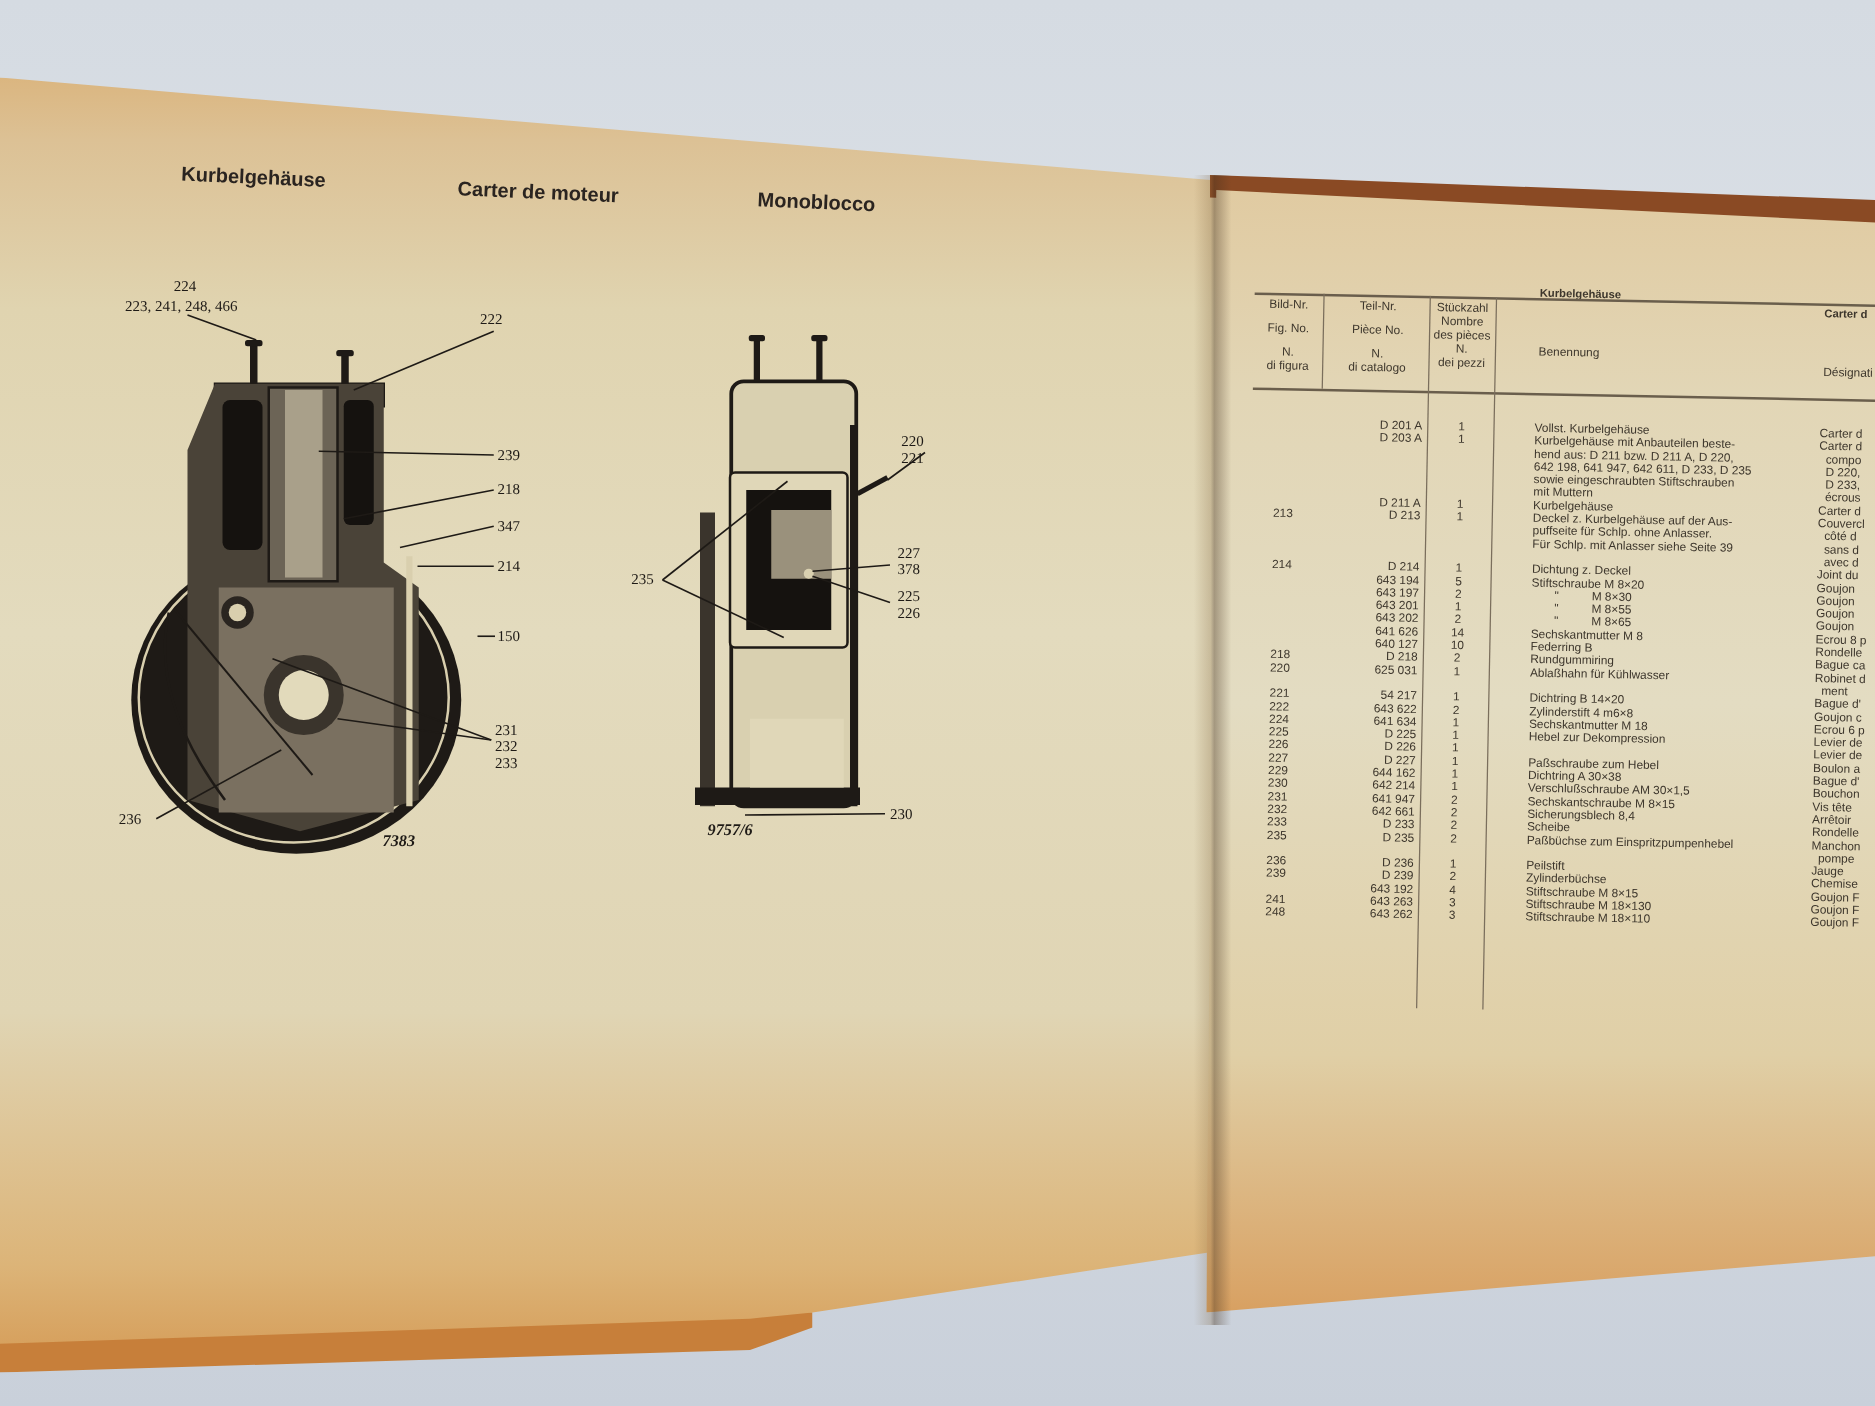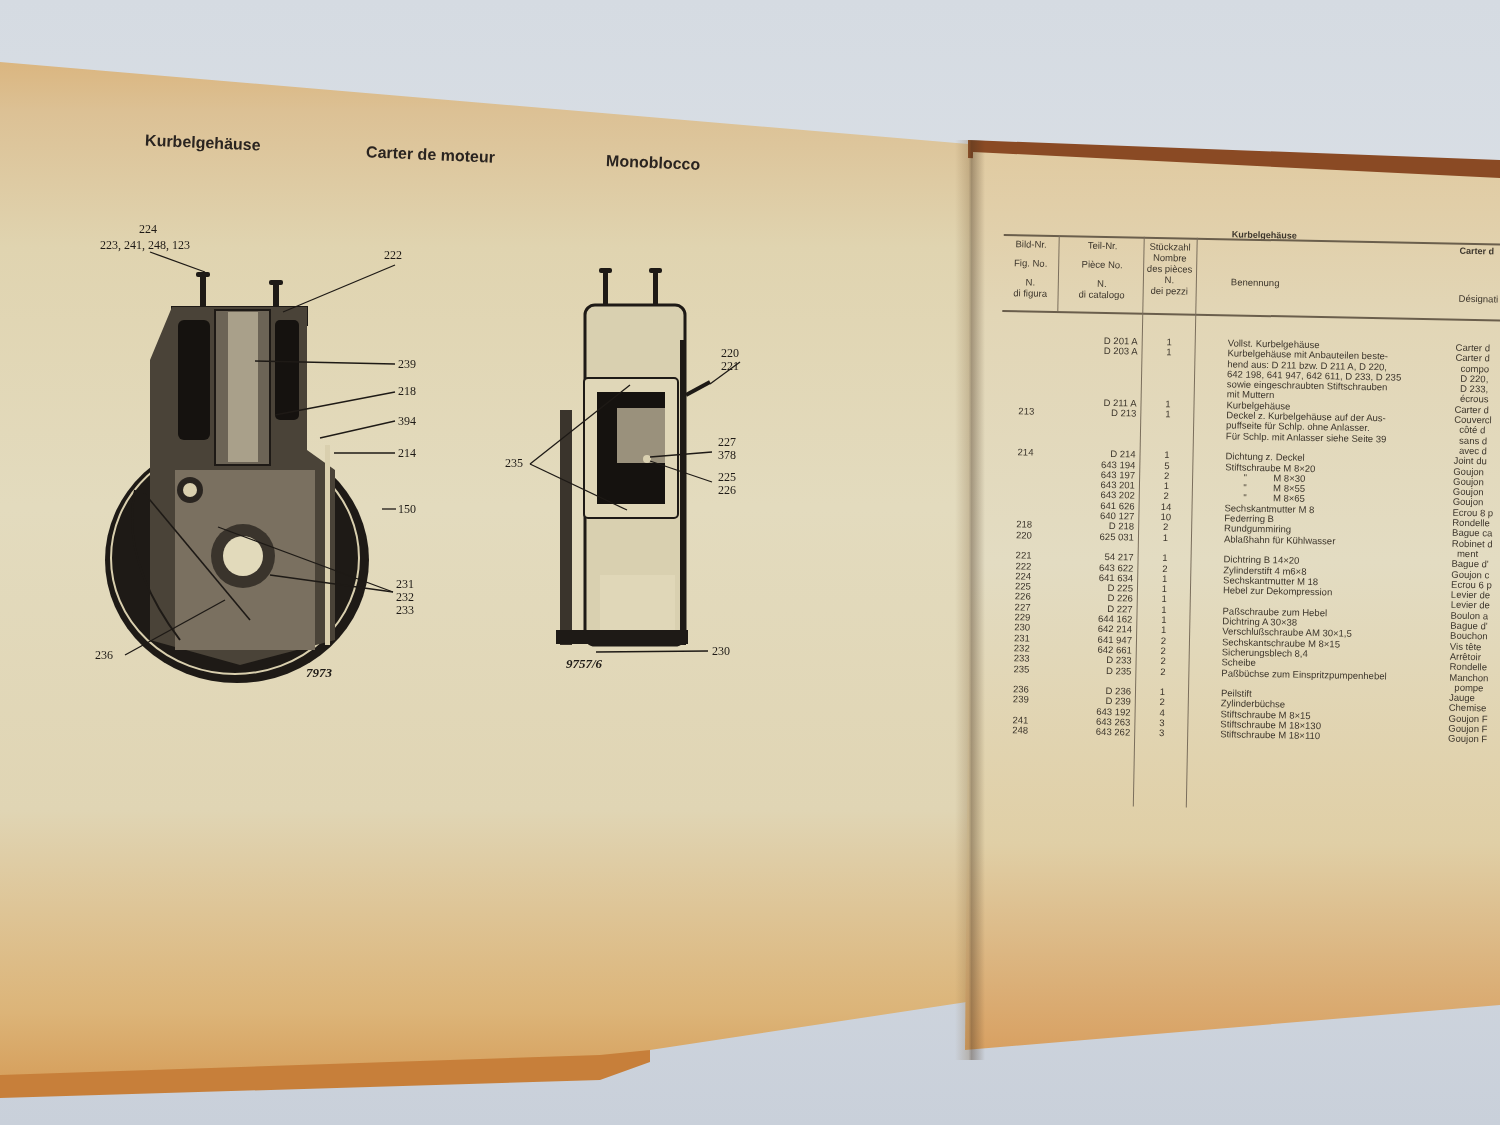--- a/index.html
+++ b/index.html
@@ -109,32 +109,32 @@
     <line x1="530" y1="464" x2="630" y2="385"></line>
     <line x1="530" y1="464" x2="627" y2="510"></line>
     <line x1="740" y1="362" x2="710" y2="384"></line>
     <line x1="650" y1="457" x2="712" y2="452"></line>
     <line x1="650" y1="461" x2="712" y2="482"></line>
     <line x1="596" y1="652" x2="708" y2="651"></line>
   </g>
 </svg>
 
 <div class="lbl" style="left:139px;top:223px;">224</div>
-<div class="lbl" style="left:100px;top:239px;">223, 241, 248, 123</div>
+<div class="lbl" style="left:100px;top:239px;">223, 241, 248, 466</div>
 <div class="lbl" style="left:384px;top:249px;">222</div>
 <div class="lbl" style="left:398px;top:358px;">239</div>
 <div class="lbl" style="left:398px;top:385px;">218</div>
-<div class="lbl" style="left:398px;top:415px;">394</div>
+<div class="lbl" style="left:398px;top:415px;">347</div>
 <div class="lbl" style="left:398px;top:447px;">214</div>
 <div class="lbl" style="left:398px;top:503px;">150</div>
 <div class="lbl" style="left:396px;top:578px;">231</div>
 <div class="lbl" style="left:396px;top:591px;">232</div>
 <div class="lbl" style="left:396px;top:604px;">233</div>
 <div class="lbl" style="left:95px;top:649px;">236</div>
-<div class="lbl fig" style="left:306px;top:667px;">7973</div>
+<div class="lbl fig" style="left:306px;top:667px;">7383</div>
 
 <div class="lbl" style="left:721px;top:347px;">220</div>
 <div class="lbl" style="left:721px;top:360px;">221</div>
 <div class="lbl" style="left:718px;top:436px;">227</div>
 <div class="lbl" style="left:718px;top:449px;">378</div>
 <div class="lbl" style="left:718px;top:471px;">225</div>
 <div class="lbl" style="left:718px;top:484px;">226</div>
 <div class="lbl" style="left:505px;top:457px;">235</div>
 <div class="lbl" style="left:712px;top:645px;">230</div>
 <div class="lbl fig" style="left:566px;top:658px;">9757/6</div>

